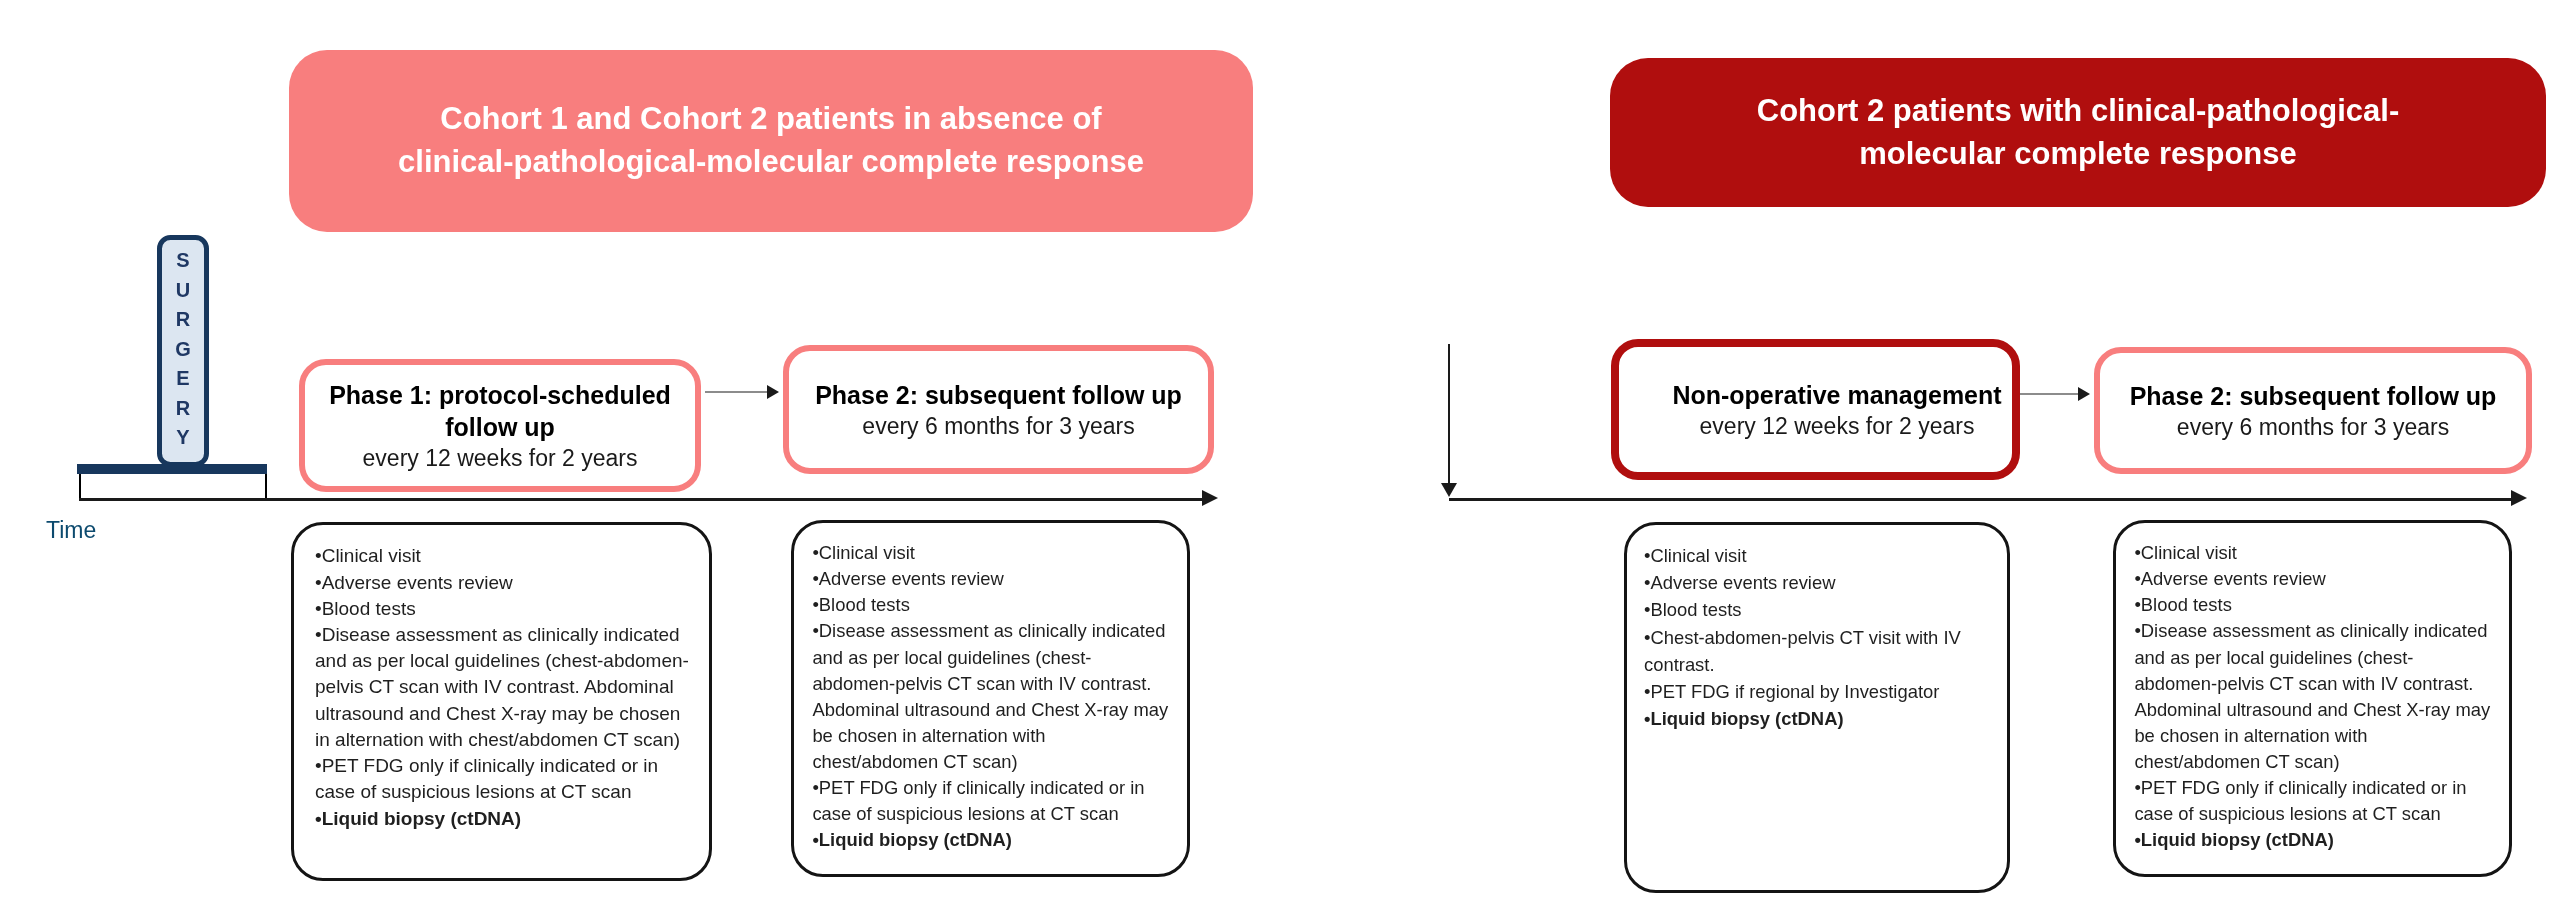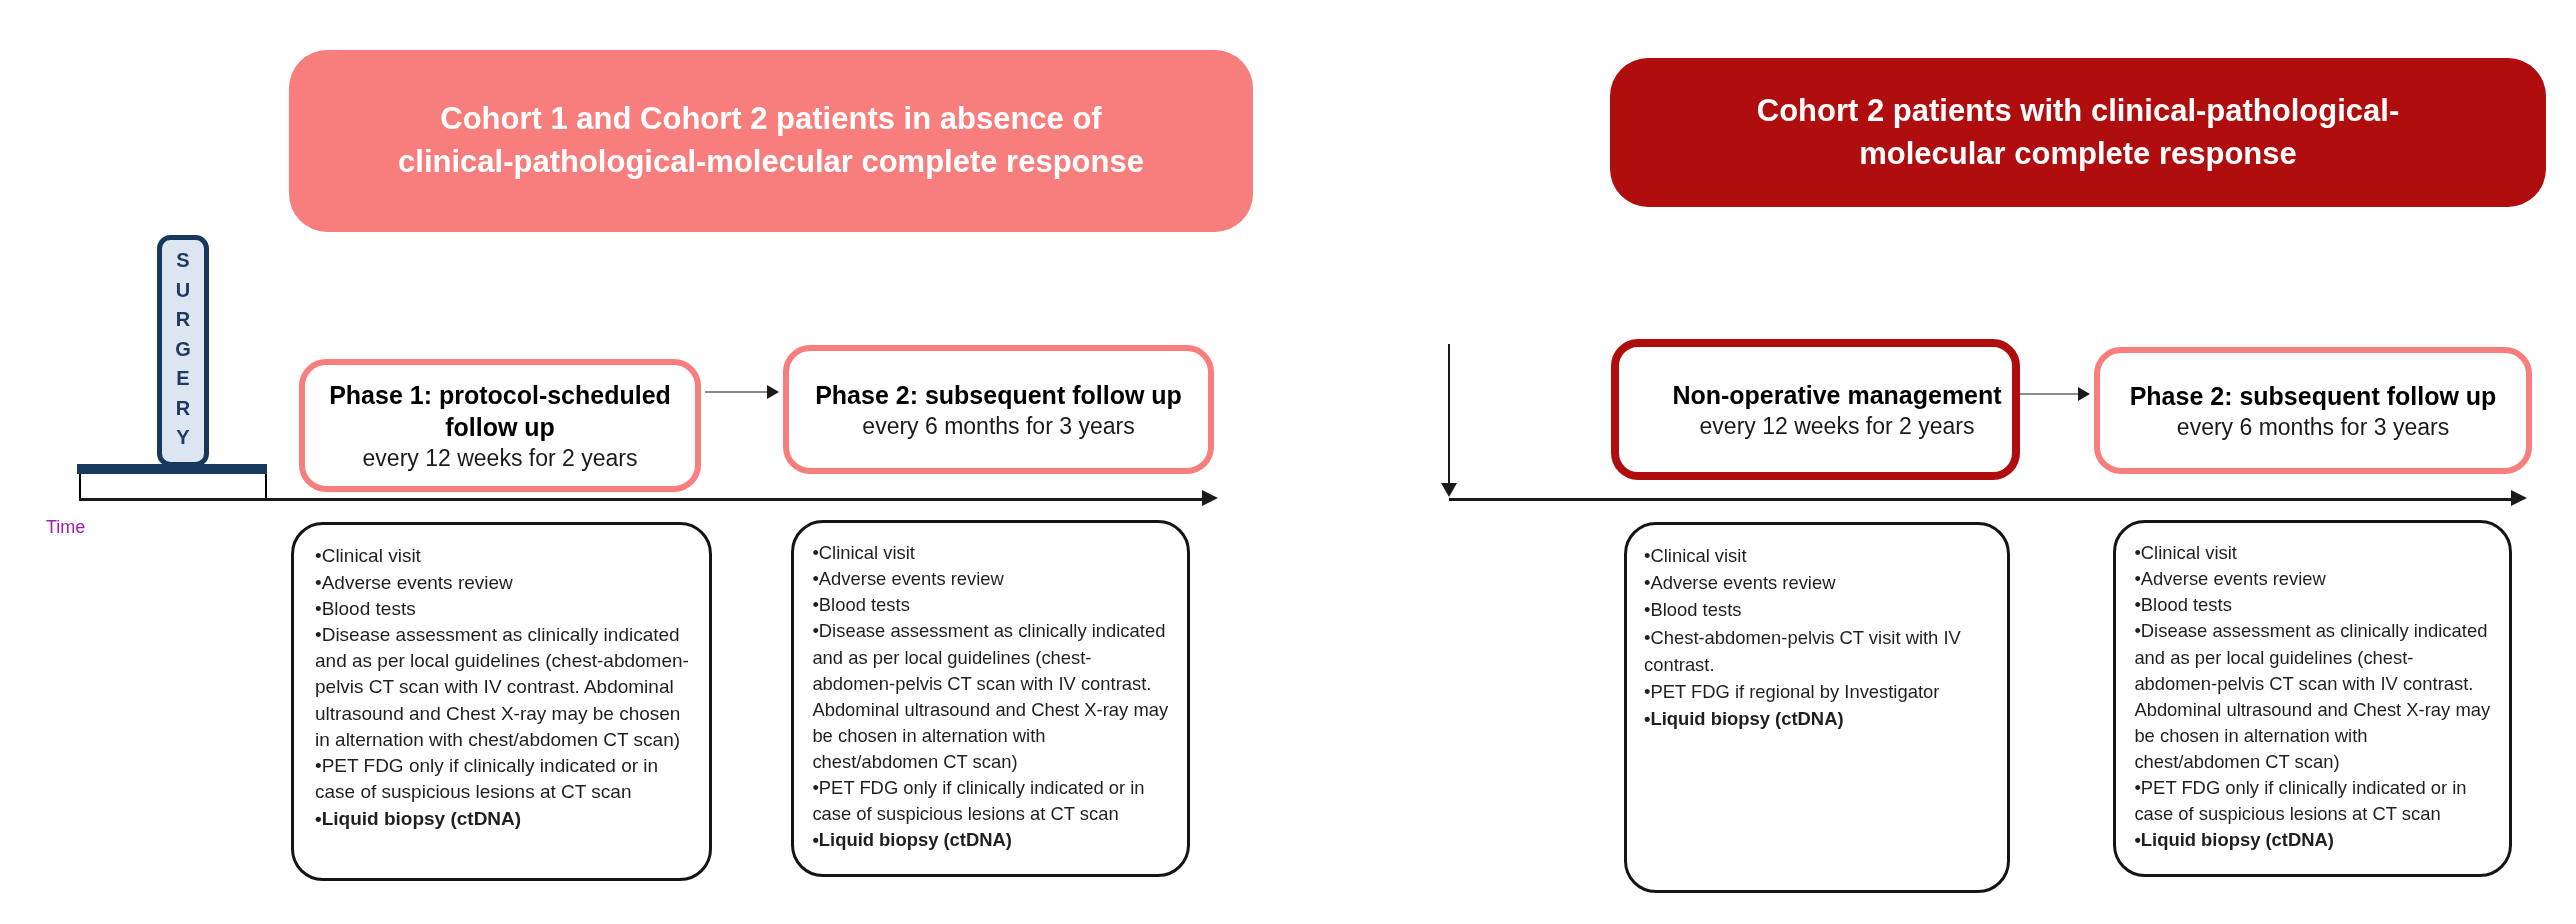--- a/index.html
+++ b/index.html
@@ -44,21 +44,21 @@
 
   
   .check{background:#fff;border:3.7px solid #141414;border-radius:32px;box-sizing:border-box;
          color:#1f1f1f;padding:18.4px 18.4px 0 21px;}
   .check .li{font-size:19px;line-height:1.38;}
   .check.tight .li{font-size:18.4px;line-height:1.42;}
   .check.loose .li{font-size:18.4px;line-height:1.48;}
   .check .li::before{content:"\2022";}
   .check .li.b{font-weight:bold;}
 
-  .timelabel{font-size:18px;color:#a21caf;}
+  .timelabel{font-size:23px;color:#0c4a6e;}
 </style>
 </head>
 <body>
 
 <div id="canvas">
 
   <div class="abs" style="left:0;top:0;width:1288px;height:925px;">
 
     <div class="abs banner banner-salmon" style="left:289px;top:50px;width:964px;height:182px;">
       <div class="txt" style="padding:0 101px;">Cohort 1 and Cohort 2 patients in absence of clinical-pathological-molecular complete response</div>

